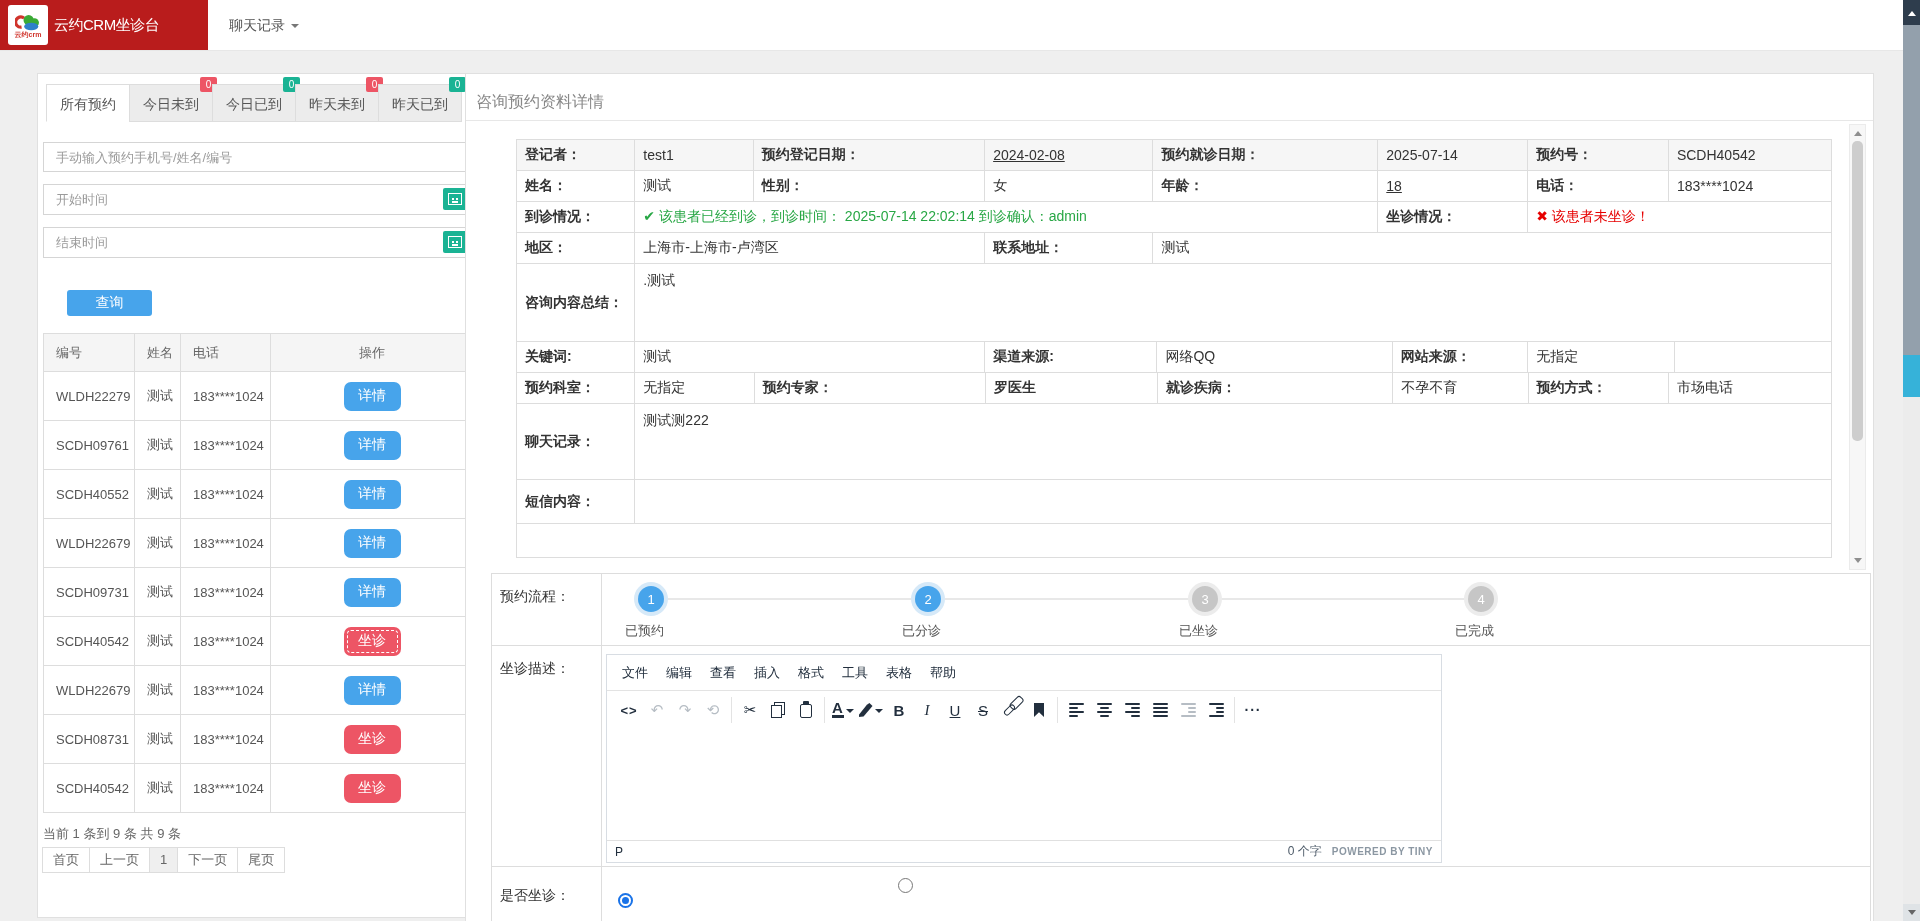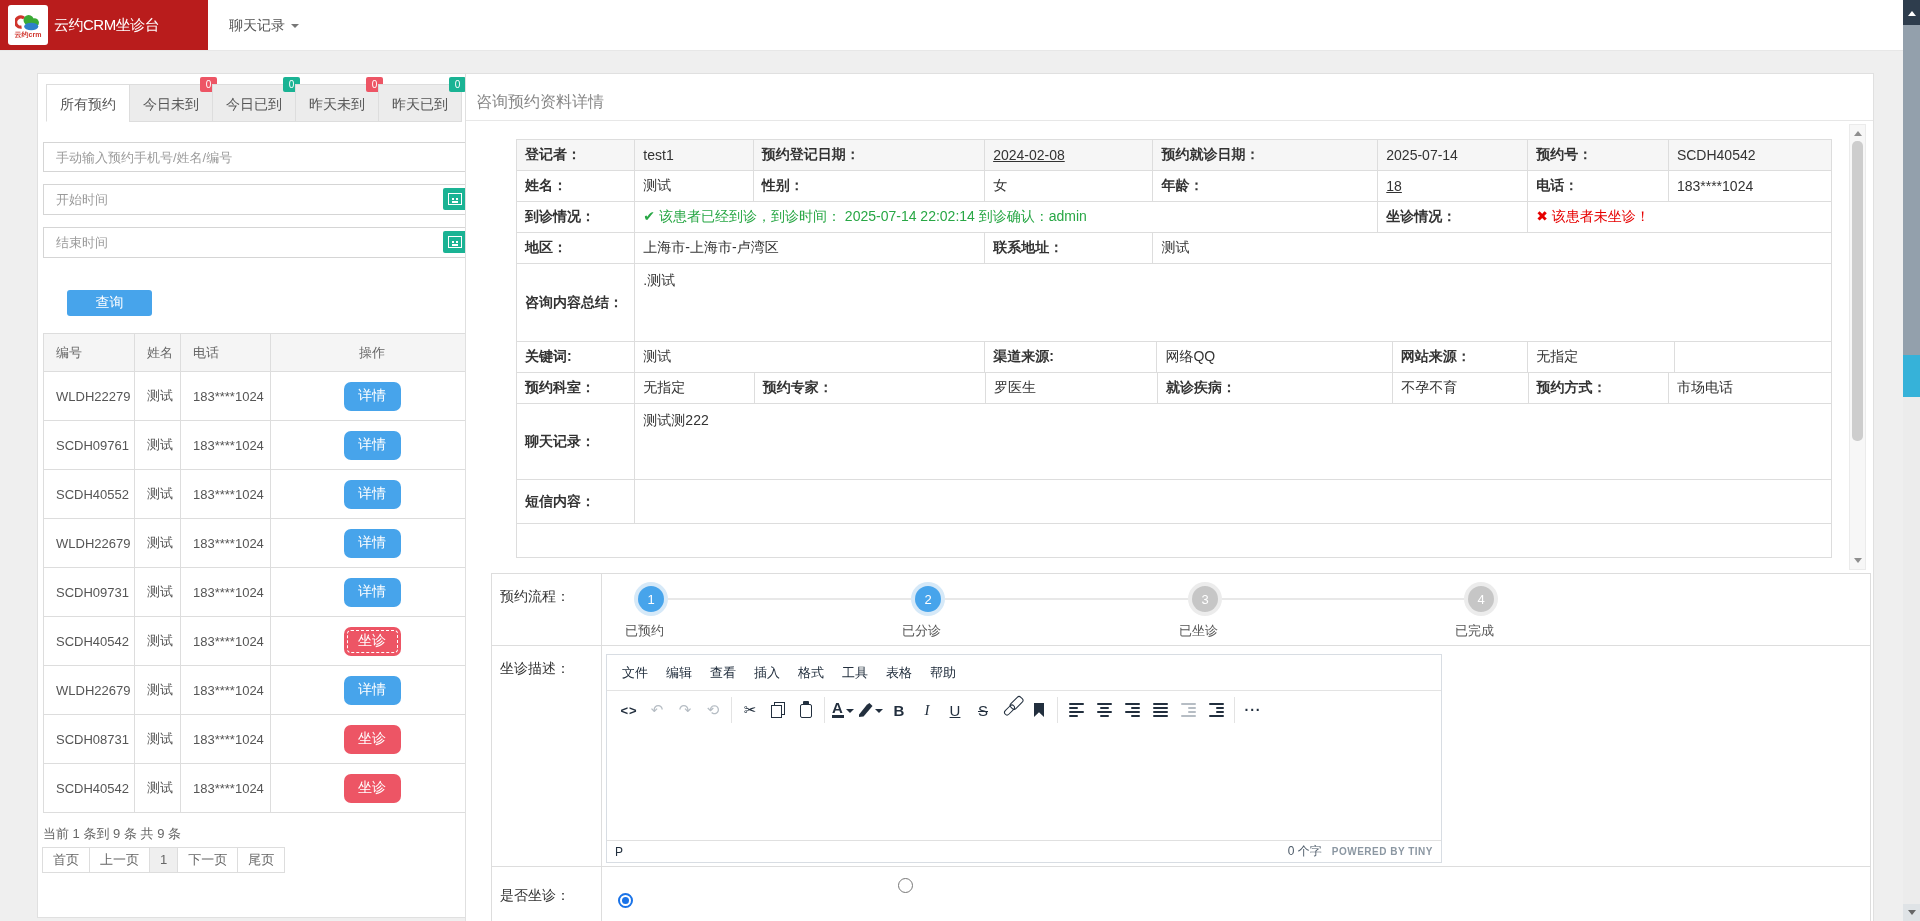--- a/index.html
+++ b/index.html
@@ -362,21 +362,21 @@
           <div class="dcell lab" style="width: 13.1%;">渠道来源:</div>
           <div class="dcell val" style="width: 17.9%;">网络QQ</div>
           <div class="dcell lab" style="width: 10.3%;">网站来源：</div>
           <div class="dcell val" style="width: 11.2%;">无指定</div>
           <div class="dcell val" style="width: 11.9%;"></div>
         </div>
         <div class="drow" style="height: 31px;">
           <div class="dcell lab" style="width: 9%;">预约科室：</div>
           <div class="dcell val" style="width: 9.1%;">无指定</div>
           <div class="dcell lab" style="width: 17.6%;">预约专家：</div>
-          <div class="dcell val" style="width: 13.1%;">罗医生</div>
+          <div class="dcell val" style="width: 13.1%; font-weight: bold;">罗医生</div>
           <div class="dcell lab" style="width: 17.9%;">就诊疾病：</div>
           <div class="dcell val" style="width: 10.3%;">不孕不育</div>
           <div class="dcell lab" style="width: 10.7%;">预约方式：</div>
           <div class="dcell val" style="width: 12.4%;">市场电话</div>
         </div>
         <div class="drow" style="height: 76px;">
           <div class="dcell lab" style="width: 9%;">聊天记录：</div>
           <div class="dcell val top" style="width: 91%;">测试测222</div>
         </div>
         <div class="drow" style="height: 44px;">

